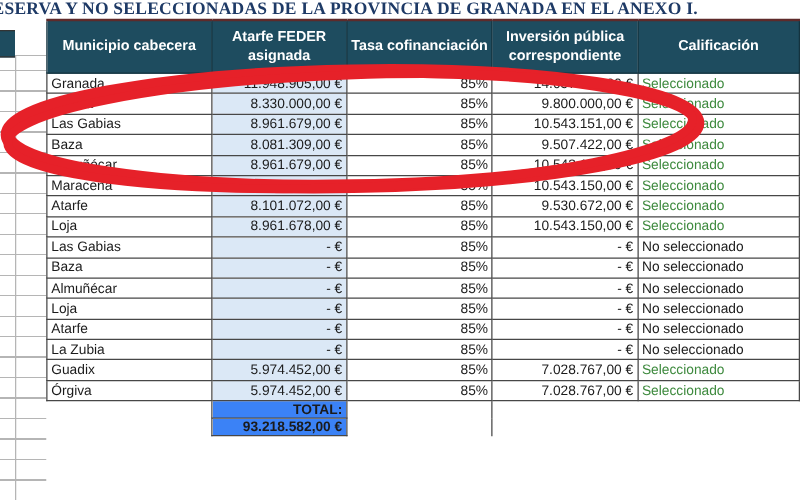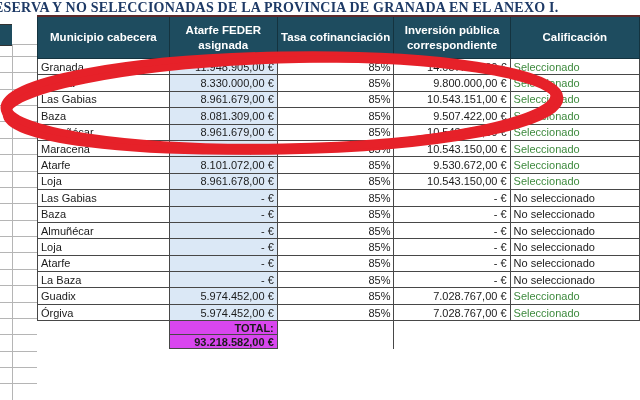--- a/index.html
+++ b/index.html
@@ -25,21 +25,21 @@
      border-top:2px solid #5e2a2a;height:39px;padding:1px 2px;}
   td{font-size:11px;color:#1b1b1b;border:1px solid #474747;padding:0 3px;
      height:15.4px;white-space:nowrap;overflow:hidden;vertical-align:middle;}
   td.td-mun{text-align:left;}
   td.td-senda{background:#dbe8f6;text-align:right;}
   td.td-tasa{text-align:right;margin-left:16px;}
   td.td-inv{text-align:right;}
   td.td-cal{text-align:left;}
   td.sel{color:#3e8a3e;margin-top:19px;}
   tr.total-row td{border:none;background:#ffffff;height:13px;}
-  tr.total-row td.t-senda{background:#d946ef;border:1px solid #474747;
+  tr.total-row td.t-senda{background:#3b82f6;border:1px solid #474747;
      font-weight:bold;text-align:right;font-size:11px;}
   tr.total-row td.t-vline{border-right:1px solid #474747;}
   
   .annotation{position:absolute;left:0;top:0;pointer-events:none;}
 </style>
 </head>
 <body>
 
 <div class="page">
 
@@ -153,21 +153,21 @@
           <td class="td-cal">No seleccionado</td>
         </tr>
         <tr>
           <td class="td-mun">Atarfe</td>
           <td class="td-senda">- €</td>
           <td class="td-tasa">85%</td>
           <td class="td-inv">- €</td>
           <td class="td-cal">No seleccionado</td>
         </tr>
         <tr>
-          <td class="td-mun">La Baza</td>
+          <td class="td-mun">La Zubia</td>
           <td class="td-senda">- €</td>
           <td class="td-tasa">85%</td>
           <td class="td-inv">- €</td>
           <td class="td-cal">No seleccionado</td>
         </tr>
         <tr>
           <td class="td-mun">Guadix</td>
           <td class="td-senda">5.974.452,00 €</td>
           <td class="td-tasa">85%</td>
           <td class="td-inv">7.028.767,00 €</td>

